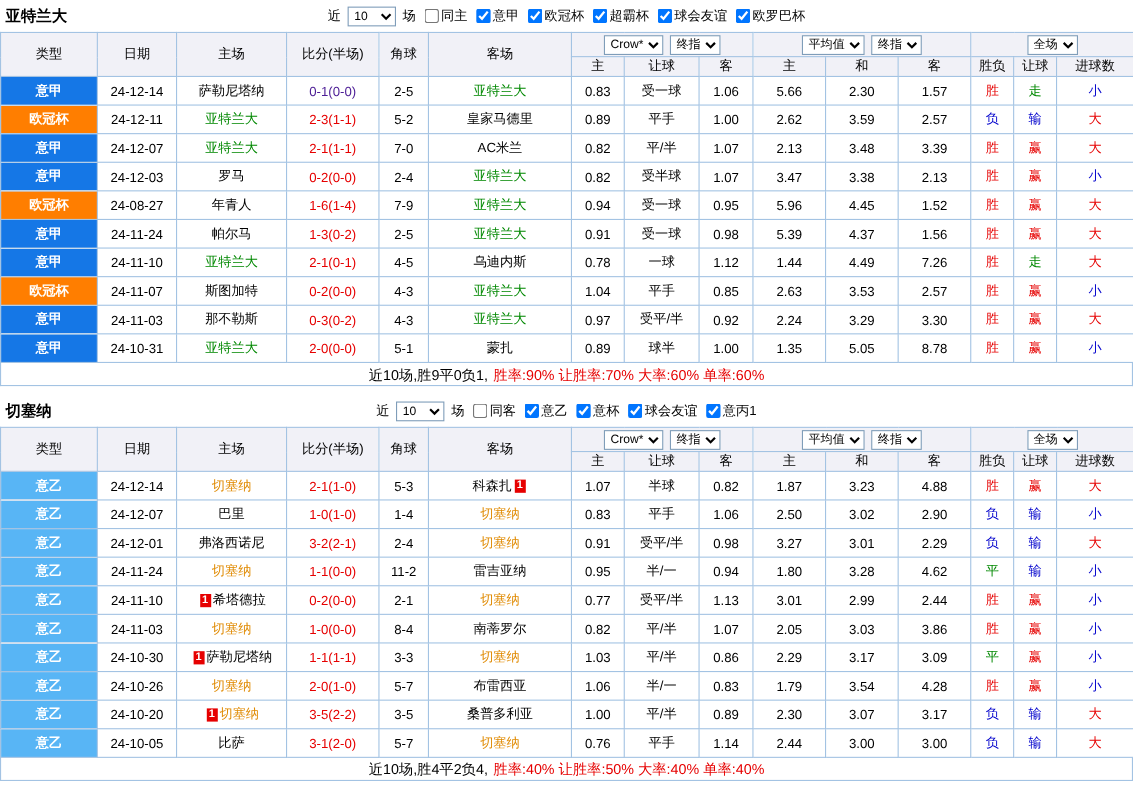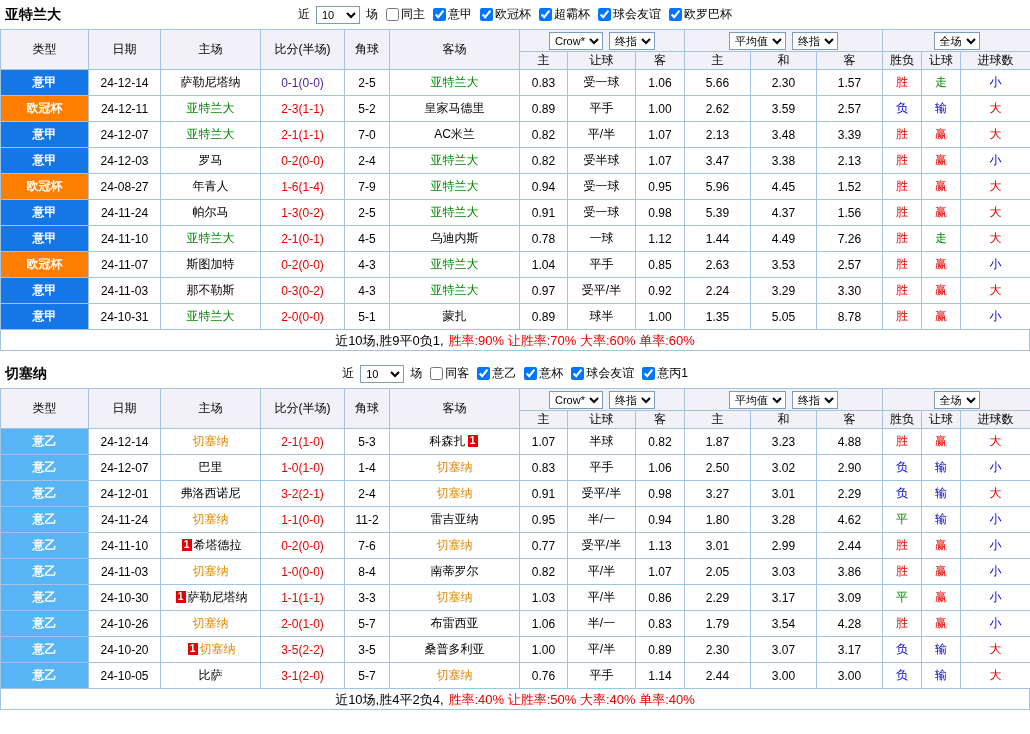--- a/index.html
+++ b/index.html
@@ -457,21 +457,21 @@
             <td>4.62</td>
             <td style="color: rgb(0, 136, 0);">平</td>
             <td style="color: rgb(0, 0, 204);">输</td>
             <td style="color: rgb(0, 0, 204);">小</td>
           </tr>
           <tr>
             <td class="lg" style="background: rgb(88, 181, 245);">意乙</td>
             <td>24-11-10</td>
             <td><span class="card">1</span><span class="team">希塔德拉</span></td>
             <td><span class="score-link" style="color: rgb(230, 0, 0);">0-2(0-0)</span></td>
-            <td>7-6</td>
+            <td>2-1</td>
             <td><span class="team" style="color: rgb(224, 138, 0);">切塞纳</span></td>
             <td>0.77</td>
             <td>受平/半</td>
             <td>1.13</td>
             <td>3.01</td>
             <td>2.99</td>
             <td>2.44</td>
             <td style="color: rgb(230, 0, 0);">胜</td>
             <td style="color: rgb(230, 0, 0);">赢</td>
             <td style="color: rgb(0, 0, 204);">小</td>

